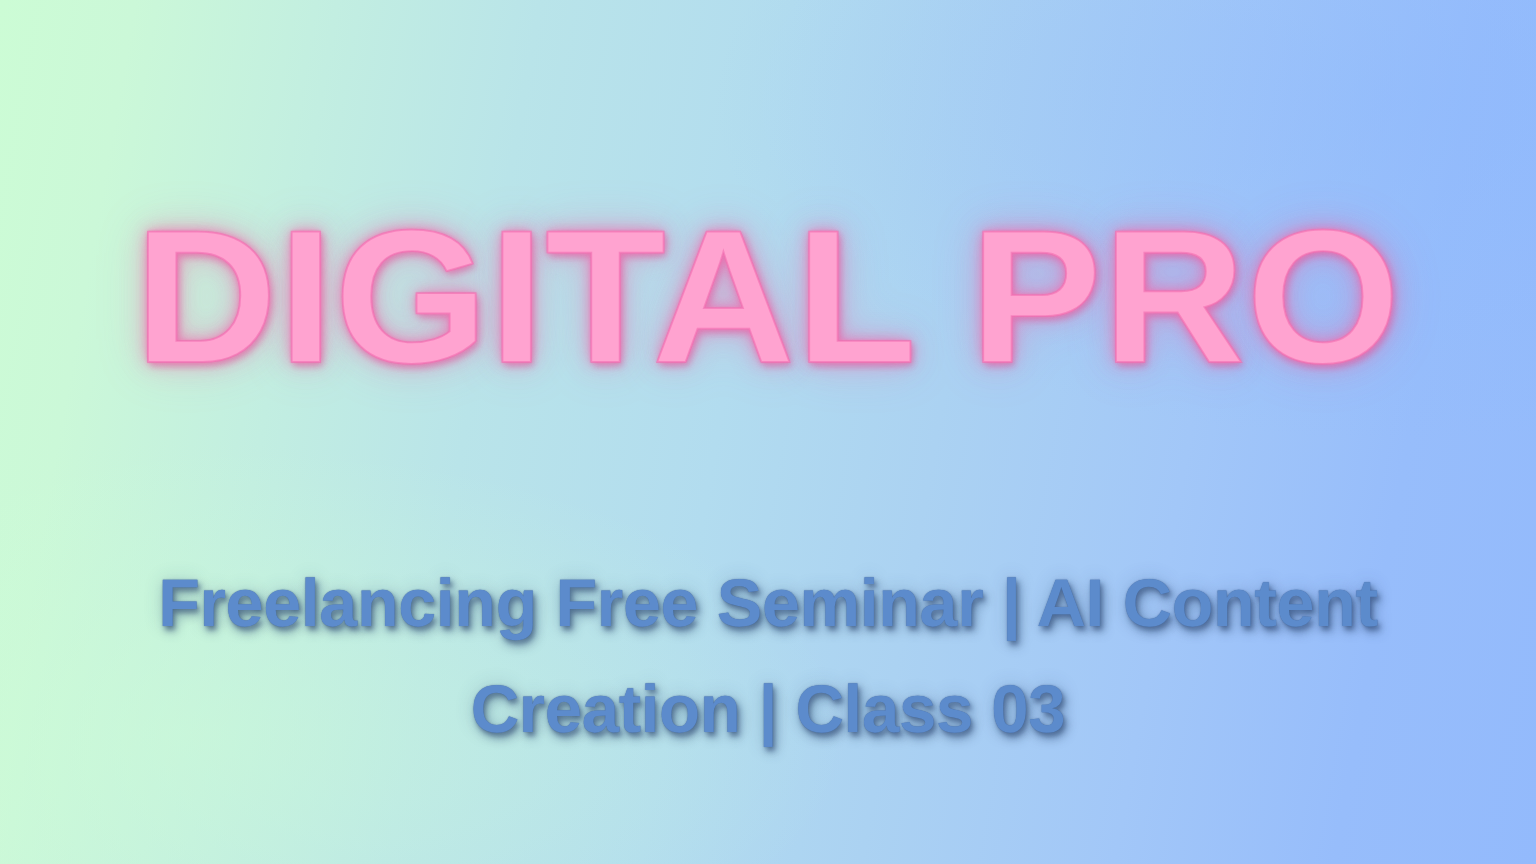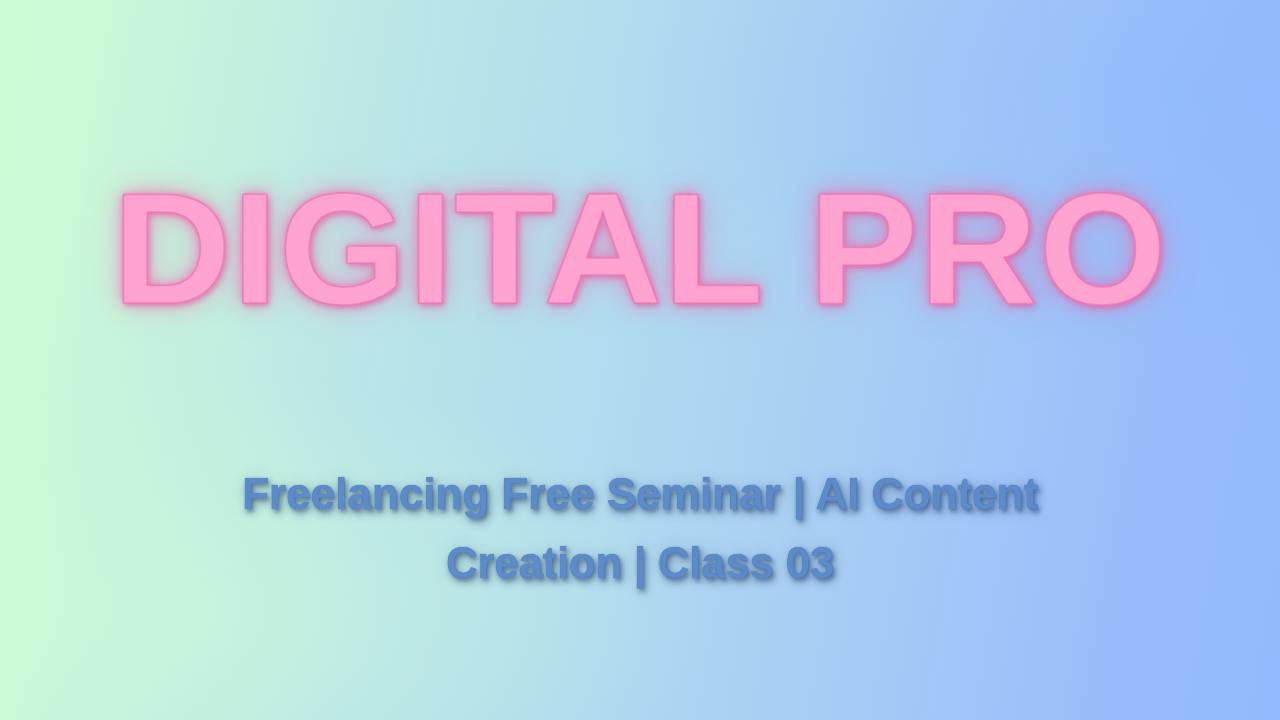--- a/index.html
+++ b/index.html
@@ -83,21 +83,21 @@
   }
 
   
   .subhead {
     position: relative;
     width: 100%;
     margin-top: 26px;
     text-align: center;
     font-family: "Liberation Sans", sans-serif;
     font-weight: 700;
-    font-size: 44px;
+    font-size: 56px;
     line-height: 1.57;
     letter-spacing: -0.3px;
     color: #5c8bcc;
     text-shadow:
       0 0 1px rgba(58,92,145,0.9),
       2px 3px 4px rgba(41,68,110,0.55),
       3px 5px 9px rgba(41,68,110,0.35),
       0 0 16px rgba(41,68,110,0.20);
   }
 

